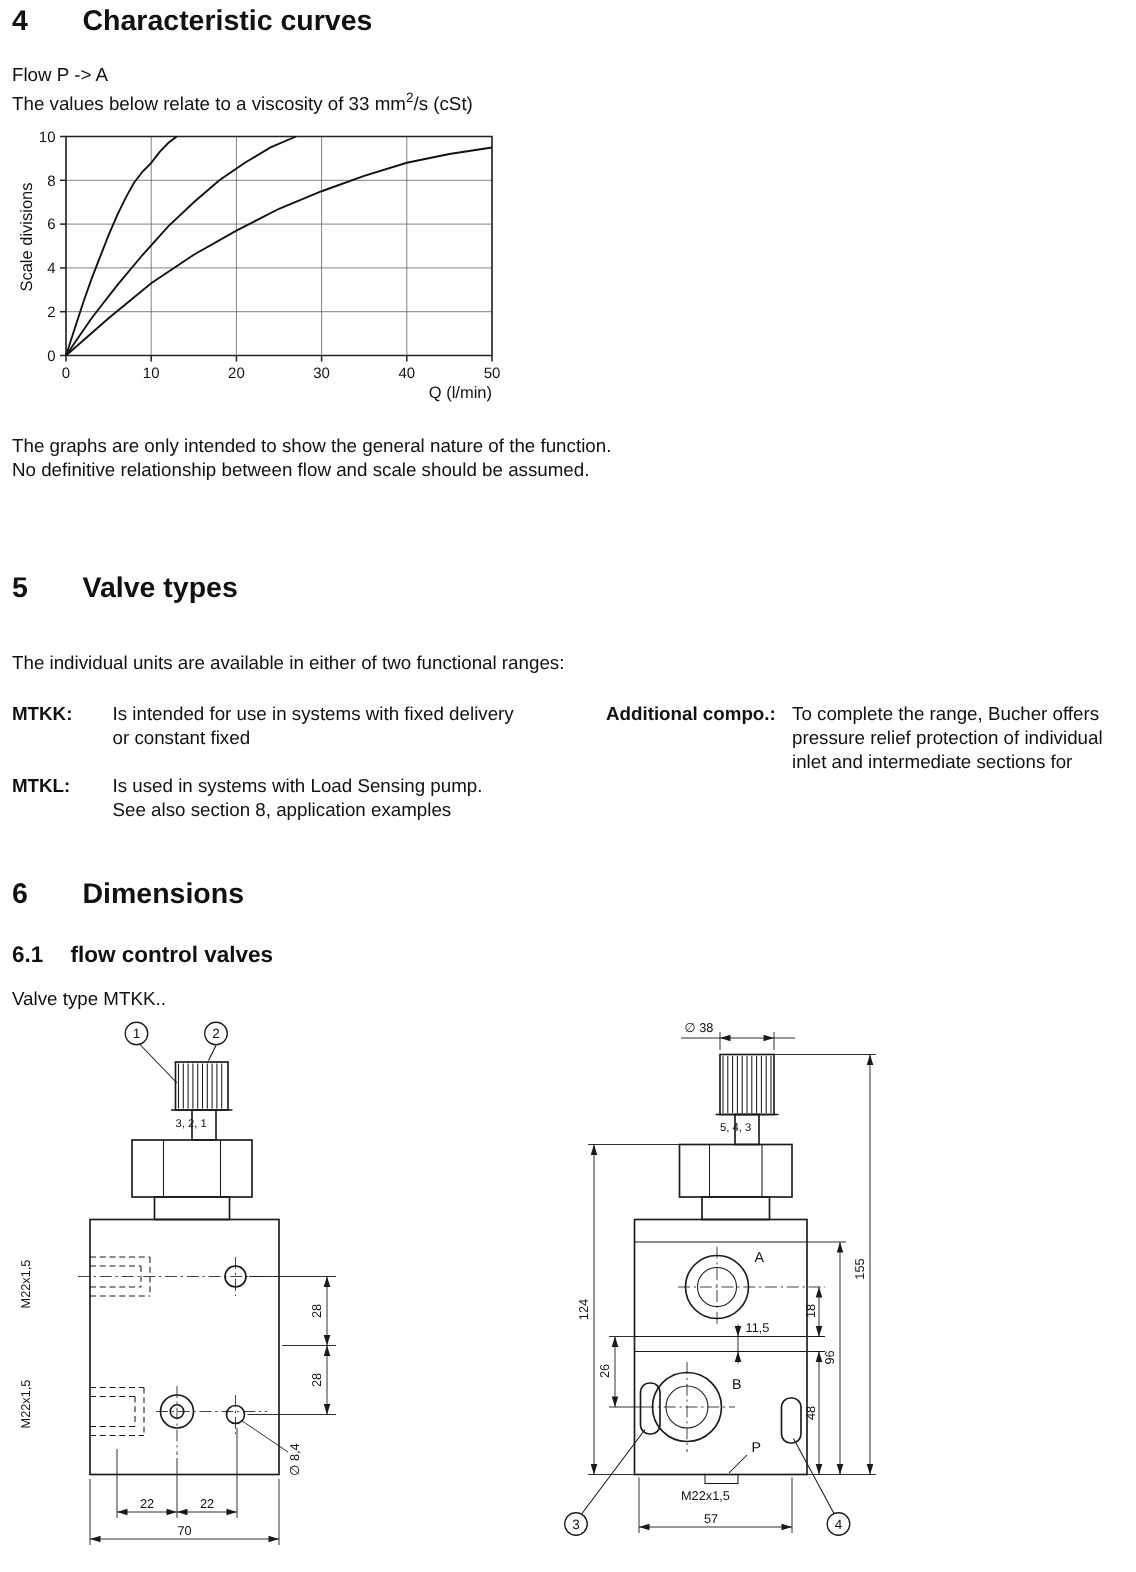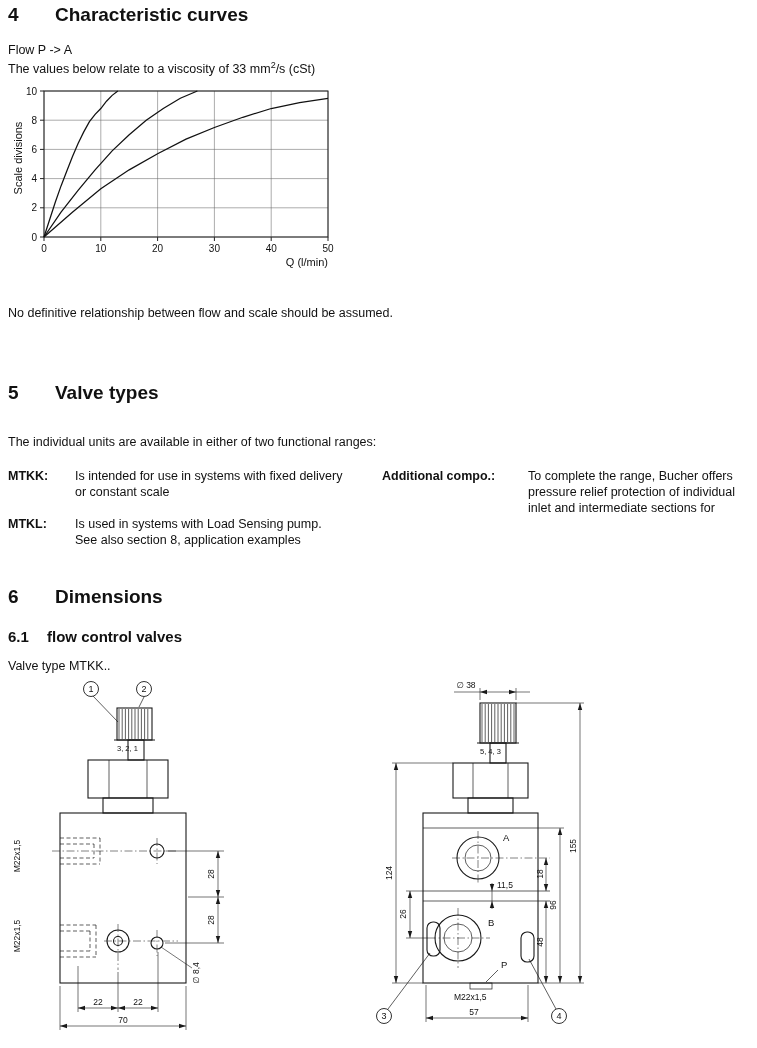--- a/index.html
+++ b/index.html
@@ -96,42 +96,43 @@
         <line x1="34" x2="38" y1="7" y2="7" class="tickmark"></line>
         <text x="31" y="10.5" class="ticklabel" text-anchor="end">10</text>
         <rect x="38" y="7" width="284" height="146" class="frame"></rect>
         <polyline points="38,153 43.68,135.48 49.36,117.96000000000001 55.04,101.9 60.72,87.3 66.4,72.69999999999999 72.08,59.56 77.76,47.88000000000001 83.44,37.66 89.12,30.359999999999985 94.80000000000001,24.519999999999982 100.47999999999999,17.22 106.16,11.379999999999995 111.84,7" class="curve"></polyline>
         <polyline points="38,153 55.04,128.18 72.08,106.28 89.12,85.84 106.16,66.85999999999999 123.2,50.80000000000001 140.24,36.19999999999999 157.28,24.519999999999982 174.32,14.300000000000011 191.36,7" class="curve"></polyline>
         <polyline points="38,153 66.4,128.18 94.80000000000001,104.82000000000001 123.2,85.84 151.60000000000002,69.77999999999999 180,55.17999999999999 208.4,43.5 236.79999999999998,33.28 265.20000000000005,24.519999999999982 293.6,18.680000000000007 322,14.300000000000011" class="curve"></polyline>
       </svg>
     <div class="xlab">Q (l/min)</div>
   </div>
 
+  <div class="body-text" style="left:8px;top:289px">The graphs are only intended to show the general nature of the function.</div>
   <div class="body-text" style="left:8px;top:305px">No definitive relationship between flow and scale should be assumed.</div>
 
   <div class="h1" style="top:382px">
     <span class="h1num">5</span>
     <span>Valve types</span>
   </div>
 
   <div class="body-text" style="left:8px;top:434px">The individual units are available in either of two functional ranges:</div>
 
   <div class="body-text term" style="left:8px;top:468px">MTKK:</div>
   <div class="body-text" style="left:75px;top:468px;width:320px">
     <div>Is intended for use in systems with fixed delivery</div>
-    <div>or constant scale</div>
+    <div>or constant fixed</div>
   </div>
 
   <div class="body-text term" style="left:8px;top:516px">MTKL:</div>
   <div class="body-text" style="left:75px;top:516px;width:320px">
     <div>Is used in systems with Load Sensing pump.</div>
     <div>See also section 8, application examples</div>
   </div>
 
-  <div class="body-text term" style="left:382px;top:468px">Additional compo.:</div>
+  <div class="body-text term" style="left:404px;top:468px">Additional compo.:</div>
   <div class="body-text" style="left:528px;top:468px;width:225px">
     <div>To complete the range, Bucher offers</div>
     <div>pressure relief protection of individual</div>
     <div>inlet and intermediate sections for</div>
   </div>
 
   <div class="h1" style="top:586px">
     <span class="h1num">6</span>
     <span>Dimensions</span>
   </div>

